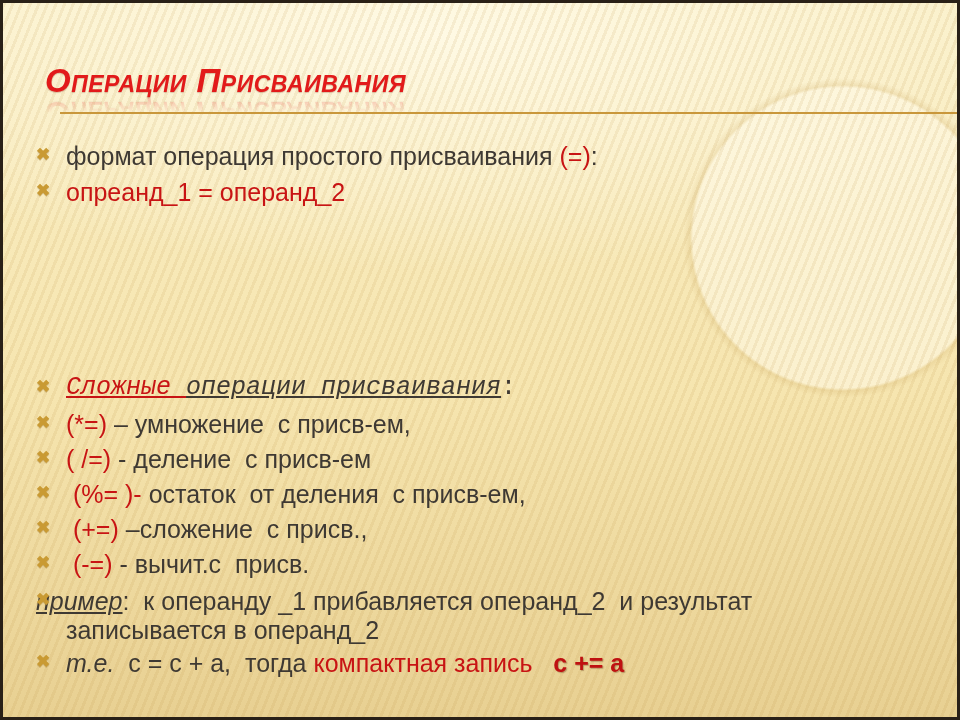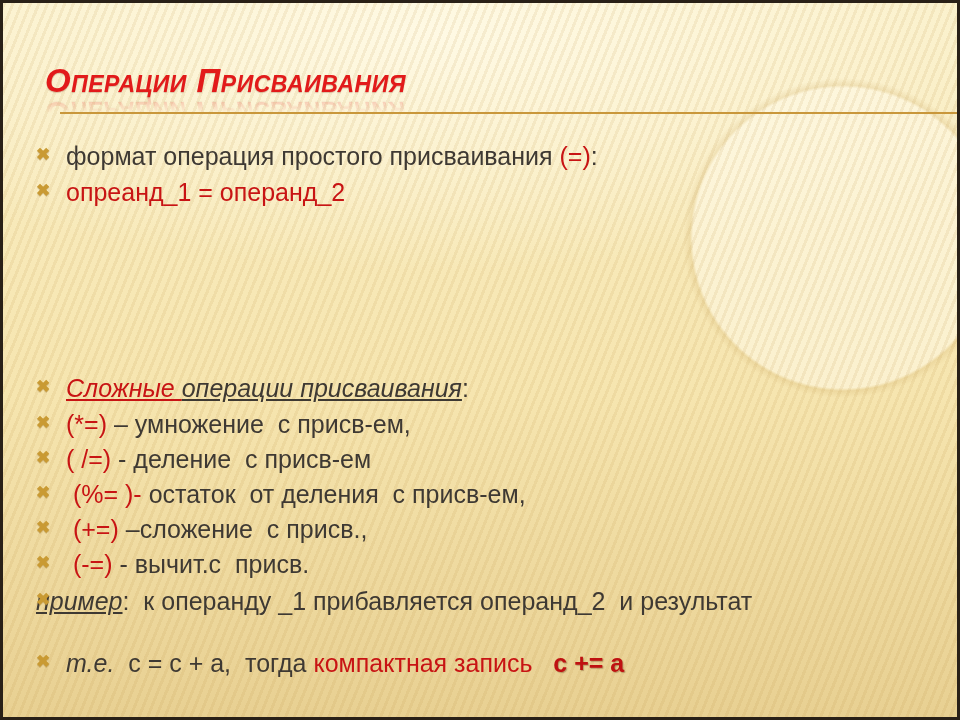--- a/index.html
+++ b/index.html
@@ -56,21 +56,21 @@
       <div class="line" style="top: 138px;">
         <span class="bullet">✖</span>
         <span class="segments" style="margin-left: 63px;"><span class="seg-d">формат операция простого присваивания </span><span class="seg-r">(=)</span><span class="seg-d">:</span></span>
       </div>
       <div class="line" style="top: 174px;">
         <span class="bullet">✖</span>
         <span class="segments" style="margin-left: 63px;"><span class="seg-r">опреанд_1 = операнд_2</span></span>
       </div>
       <div class="line" style="top: 370px;">
         <span class="bullet">✖</span>
-        <span class="segments" style="margin-left: 63px;"><span class="seg-riu">Сложные </span><span class="seg-diu">операции присваивания</span><span class="seg-d">:</span></span>
+        <span class="segments" style="margin-left: 63px; font-family: Liberation Mono, monospace;"><span class="seg-riu">Сложные </span><span class="seg-diu">операции присваивания</span><span class="seg-d">:</span></span>
       </div>
       <div class="line" style="top: 406px;">
         <span class="bullet">✖</span>
         <span class="segments" style="margin-left: 63px;"><span class="seg-r">(*=)</span><span class="seg-d"> – умножение  с присв-ем,</span></span>
       </div>
       <div class="line" style="top: 441px;">
         <span class="bullet">✖</span>
         <span class="segments" style="margin-left: 63px;"><span class="seg-r">( /=)</span><span class="seg-d"> - деление  с присв-ем</span></span>
       </div>
       <div class="line" style="top: 476px;">
@@ -82,18 +82,21 @@
         <span class="segments" style="margin-left: 63px;"><span class="seg-r"> (+=)</span><span class="seg-d"> –сложение  с присв.,</span></span>
       </div>
       <div class="line" style="top: 546px;">
         <span class="bullet">✖</span>
         <span class="segments" style="margin-left: 63px;"><span class="seg-r"> (-=)</span><span class="seg-d"> - вычит.с  присв.</span></span>
       </div>
       <div class="line" style="top: 583px;">
         <span class="bullet">✖</span>
         <span class="segments" style="margin-left: 33px;"><span class="seg-diu">пример</span><span class="seg-d">:  к операнду _1 прибавляется операнд_2  и результат</span></span>
       </div>
+      <div class="line" style="top: 612px;">
+        <span class="segments" style="margin-left: 63px;"><span class="seg-d">записывается в операнд_2</span></span>
+      </div>
       <div class="line" style="top: 645px;">
         <span class="bullet">✖</span>
         <span class="segments" style="margin-left: 63px;"><span class="seg-di">т.е.</span><span class="seg-d">  c = c + a,  тогда </span><span class="seg-r">компактная запись   </span><span class="seg-rb">c += a</span></span>
       </div>
     </div>
 </div>
 
 </body></html>

